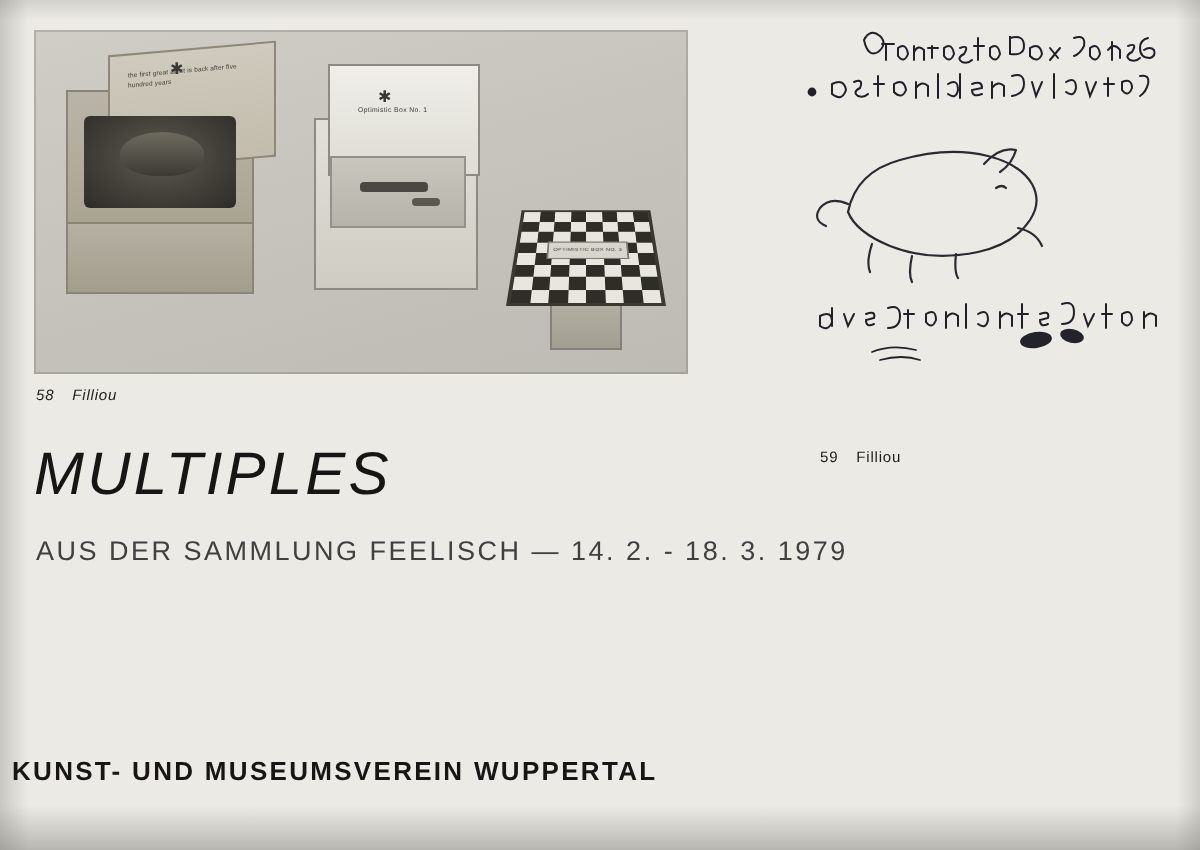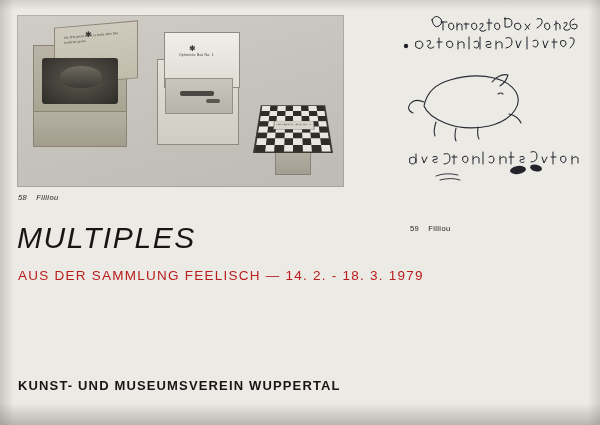--- a/index.html
+++ b/index.html
@@ -215,26 +215,26 @@
     color: #171614;
     font-weight: 400;
     font-style: italic;
   }
   .subtitle {
     position: absolute;
     left: 18px;
     top: 268px;
     font-size: 13.5px;
     letter-spacing: 1.25px;
-    color: #b91c1c;
+    color: #404040;
     white-space: nowrap;
   }
   .footer {
     position: absolute;
-    left: 18px;
+    left: 6px;
     top: 378px;
     font-size: 13px;
     letter-spacing: 1.15px;
     color: #171614;
     font-weight: 700;
     white-space: nowrap;
   }
 </style>
 </head>
 <body>

